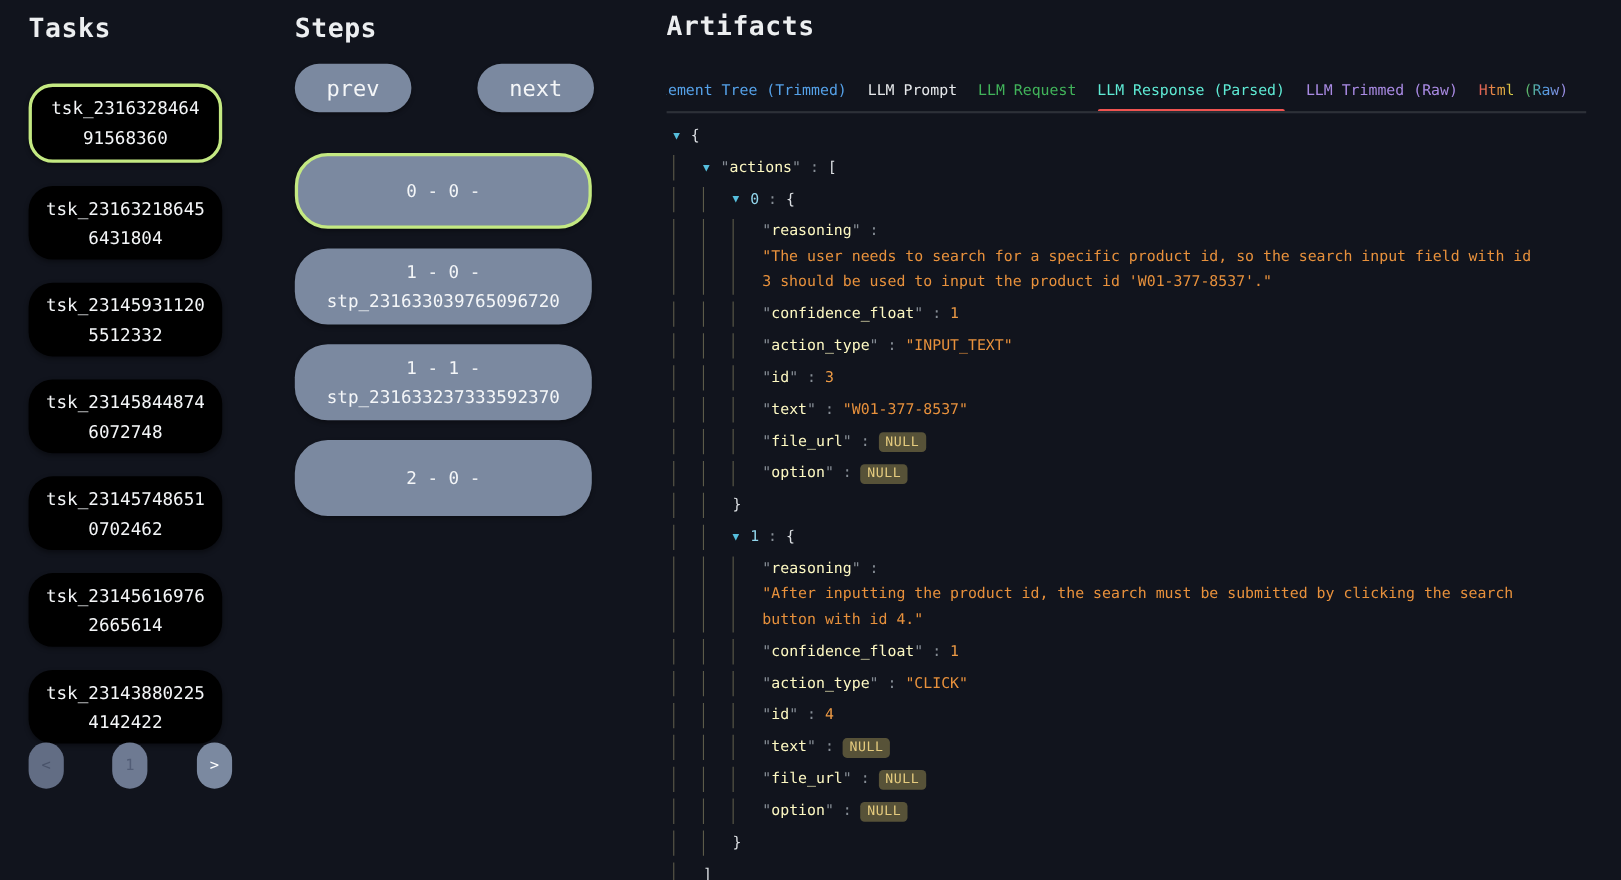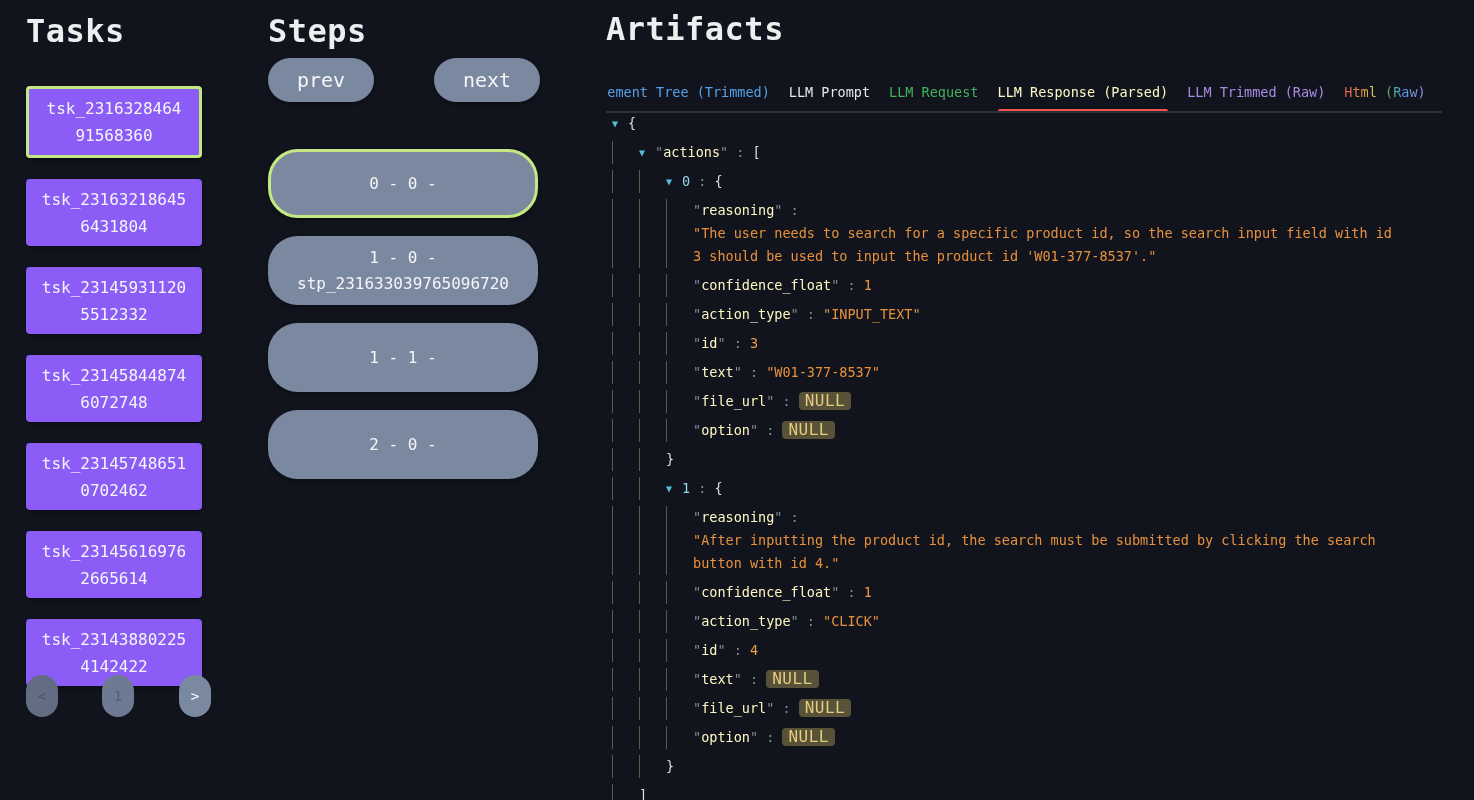--- a/index.html
+++ b/index.html
@@ -2,28 +2,28 @@
 <html><head>
 <meta charset="utf-8">
 <style>
   * { margin:0; padding:0; box-sizing:border-box; }
   html,body { width:1474px; height:800px; overflow:hidden; }
   body {
     background:#11141d;
     font-family:"DejaVu Sans Mono","Liberation Mono",monospace;
     color:#e8eaed;
   }
-  .col-title { font-size:32px; font-weight:600; color:#eceef0; letter-spacing:0.5px; }
+  .col-title { font-size:24px; font-weight:600; color:#eceef0; letter-spacing:0.5px; }
 
   
   #tasks-panel { position:absolute; left:26px; top:12px; width:176px; }
   #task-list { margin-top:36px; }
   .task-btn {
     width:176px; min-height:67px; margin-bottom:21px;
-    background:#8b5cf6; border-radius:4px; border:none;
+    background:#000000; border-radius:22px; border:none;
     color:#f4f6f8; font-family:inherit; font-size:16px; line-height:27px;
     display:flex; align-items:center; justify-content:center;
     text-align:center; word-break:break-all; padding:6px 14px;
     cursor:pointer; box-shadow:0 2px 4px rgba(0,0,0,0.35);
   }
   .task-btn.selected { border:3px solid #c4e982; }
   #tasks-pagination { position:absolute; left:0; top:663px; width:184px; height:42px; }
   .page-pill {
     position:absolute; top:0; width:32px; height:42px; border-radius:16px;
     border:none; font-family:inherit; font-size:14px;
@@ -84,21 +84,21 @@
   .jcontent { flex:1 1 auto; min-width:0; }
   .q, .punc { color:#868d95; }
   .key { color:#fef9c3; }
   .index { color:#93d7ed; }
   .brace { color:#dcdfe3; }
   .str { color:#e8913c; }
   .num { color:#ed9a45; }
   .strblock { color:#e8913c; max-width:700px; word-break:normal; overflow-wrap:break-word; }
   .nullbadge {
     display:inline-block; background:#575238; color:#e5cb7e;
-    font-size:16px; line-height:15px; padding:1px 6px 2px;
+    font-size:12px; line-height:15px; padding:1px 6px 2px;
     border-radius:4px; letter-spacing:0.5px; vertical-align:baseline;
   }
 </style>
 </head>
 <body>
 
 <div id="tasks-panel">
   <div class="col-title">Tasks</div>
   <div id="task-list">
       <button class="task-btn selected">tsk_231632846491568360</button>
@@ -123,34 +123,35 @@
   <div id="step-list">
       <button class="step-btn selected">
         <div>0 - 0 -</div>
       </button>
       <button class="step-btn">
         <div>1 - 0 -</div>
         <div>stp_231633039765096720</div>
       </button>
       <button class="step-btn">
         <div>1 - 1 -</div>
+        <div>stp_231633237333592370</div>
       </button>
       <button class="step-btn">
         <div>2 - 0 -</div>
       </button>
     </div>
 </div>
 
 <div id="artifacts-panel">
   <div class="col-title">Artifacts</div>
   <div id="tab-bar">
       <span class="tab clipped" style="color: rgb(85, 161, 232);">Element Tree (Trimmed)</span>
       <span class="tab" style="color: rgb(230, 232, 235);">LLM Prompt</span>
       <span class="tab" style="color: rgb(65, 179, 90);">LLM Request</span>
-      <span class="tab active" style="color: #fef9c3;">LLM Response (Parsed)</span>
+      <span class="tab active" style="color: #5eead4;">LLM Response (Parsed)</span>
       <span class="tab" style="color: rgb(169, 138, 227);">LLM Trimmed (Raw)</span>
       <span class="tab rainbow">Html (Raw)</span>
     </div>
 </div>
 
 <div id="json-tree">
     <div class="jrow">
       <span class="arrow">▼</span>
       <div class="jcontent"><span class="brace">{</span></div>
     </div>

